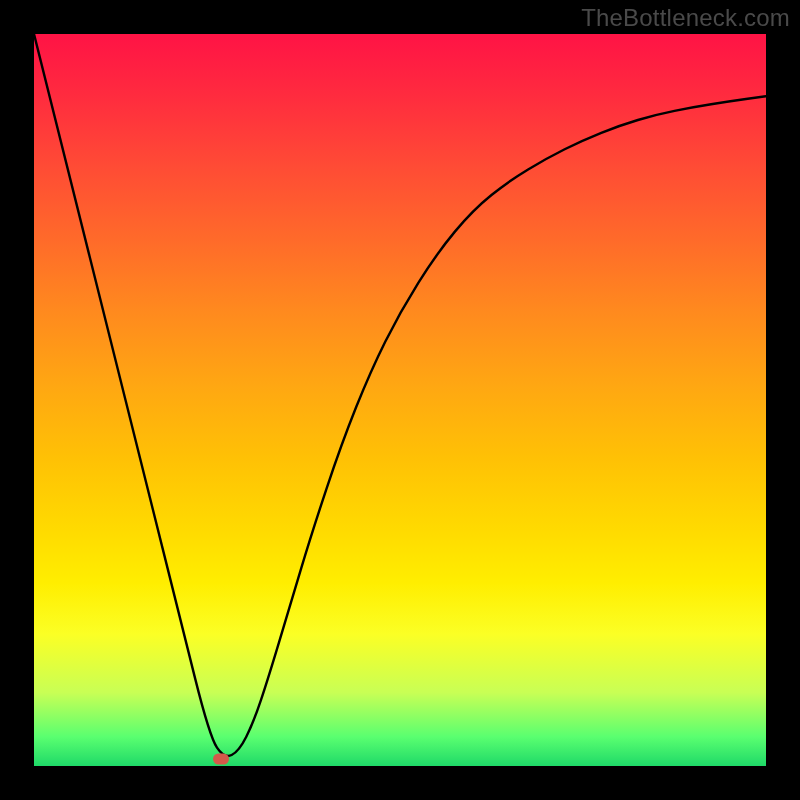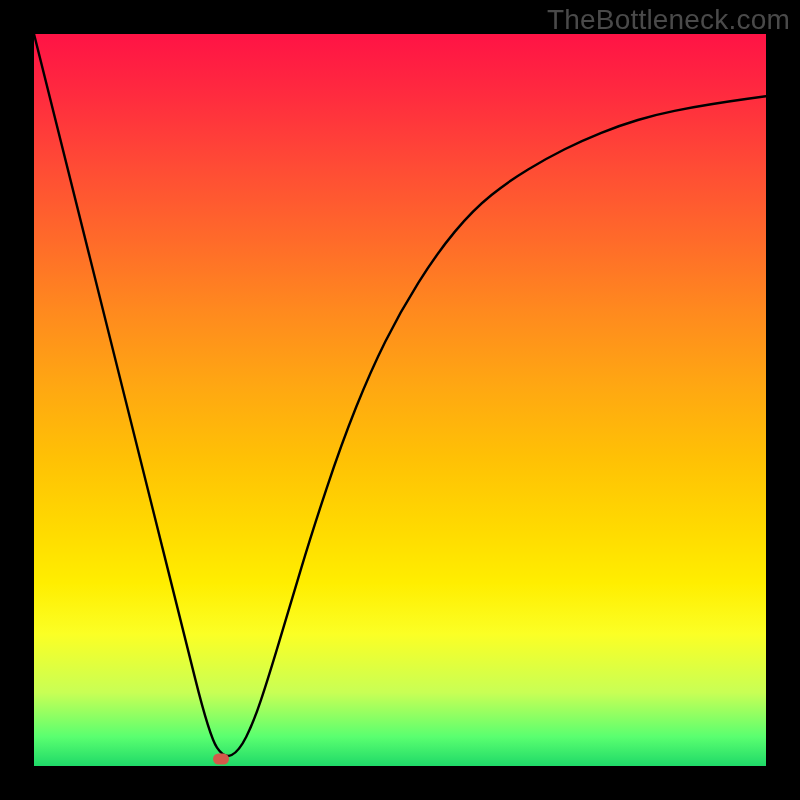--- a/index.html
+++ b/index.html
@@ -15,21 +15,21 @@
     position: relative;
     width: 800px;
     height: 800px;
     background: #000;
   }
   .watermark {
     position: absolute;
     top: 4px;
     right: 10px;
     color: #4a4a4a;
-    font-size: 28px;
+    font-size: 24px;
     font-weight: 400;
     letter-spacing: 0.2px;
     z-index: 4;
     pointer-events: none;
   }
   .plot-area {
     position: absolute;
     left: 34px;
     top: 34px;
     width: 732px;

